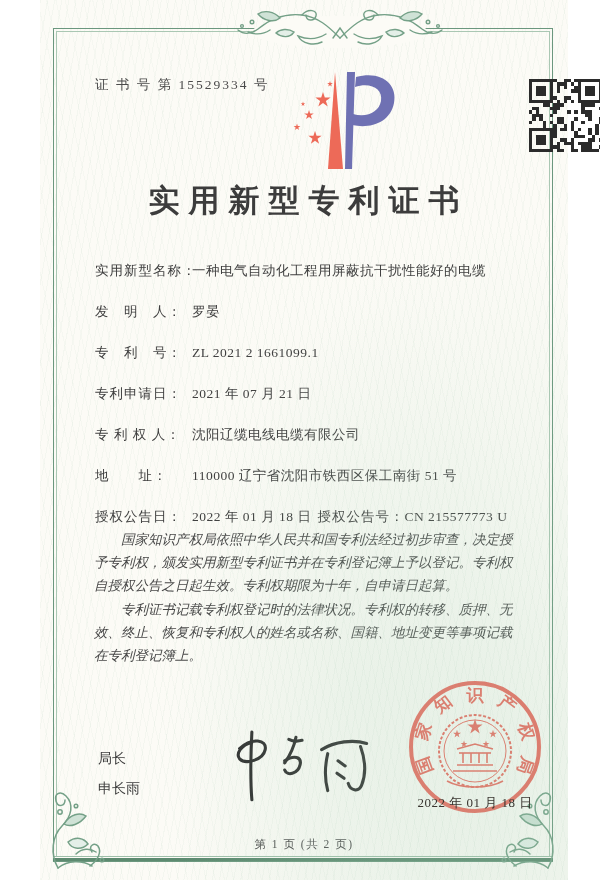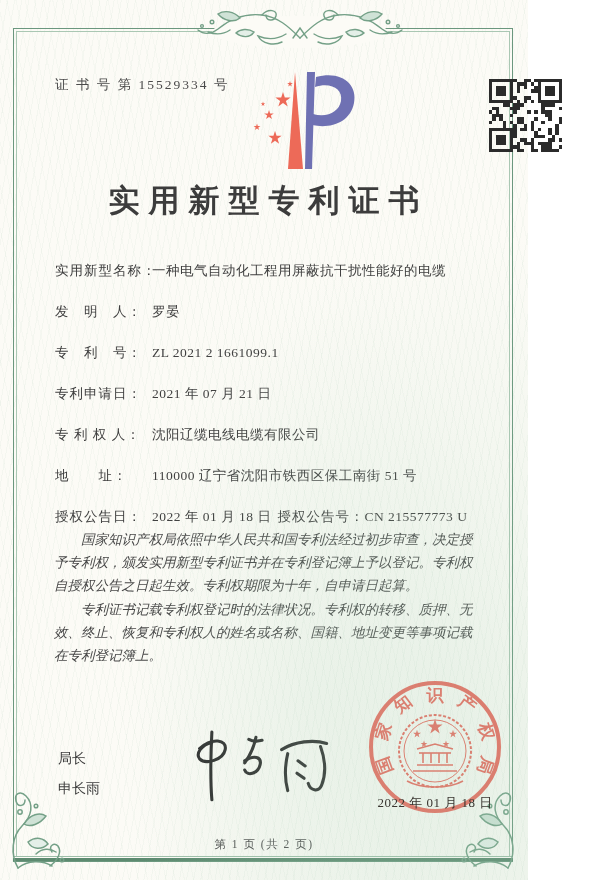--- a/index.html
+++ b/index.html
@@ -2,20 +2,21 @@
 <html><head>
 <meta charset="utf-8">
 <style>
   html,body{margin:0;padding:0;background:#ffffff;}
   body{width:600px;height:880px;overflow:hidden;font-family:"Liberation Serif","DejaVu Serif",serif;}
   .page{position:relative;width:528px;height:880px;
     background-color:#fcfbf6;
     background-image:
       repeating-linear-gradient(100deg, rgba(140,185,155,0.07) 0 1px, transparent 1px 7px),
       repeating-linear-gradient(78deg, rgba(140,185,155,0.055) 0 1px, transparent 1px 9px);
+    margin-left: 40px;
   }
   .page-tint{position:absolute;inset:0;pointer-events:none;
     background:
       radial-gradient(ellipse at 88% 88%, rgba(160,205,178,0.22), transparent 50%),
       radial-gradient(ellipse at 60% 78%, rgba(170,210,185,0.10), transparent 45%);
   }
   .frame{position:absolute;left:13px;top:28px;right:15px;bottom:18px;border:1.5px solid #6b977e;}
   .frame-inner{position:absolute;inset:2px;border:1px solid #aac7b3;}
   .frame-bottom{position:absolute;left:13px;right:15px;top:856px;height:5px;
     background:linear-gradient(#9dbfa9 0 1px,#fdfcf7 1px 2px,#5d8a70 2px 5px);}

